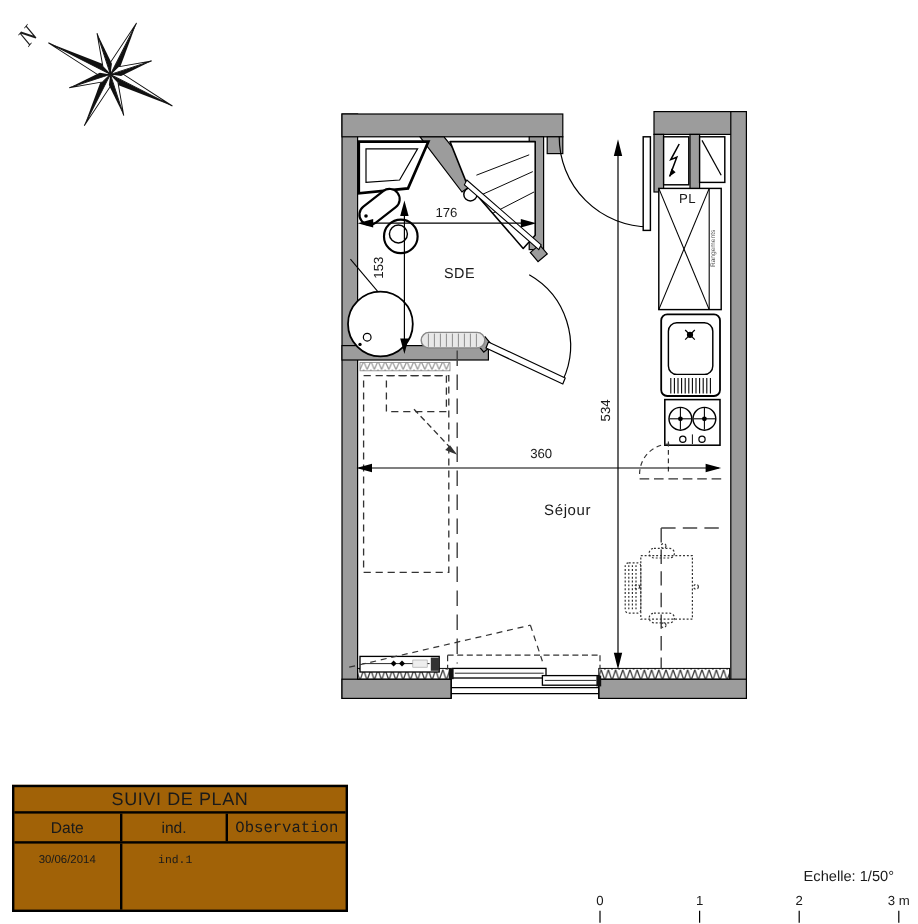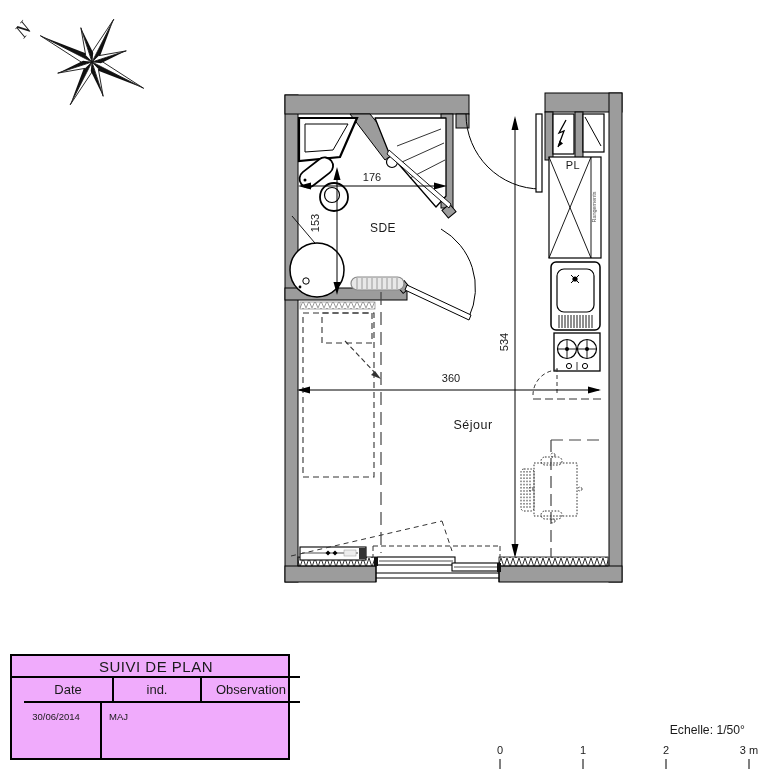--- a/index.html
+++ b/index.html
@@ -5,29 +5,29 @@
   html,body{margin:0;padding:0;background:#fff;}
   #canvas{position:relative;width:765px;height:770px;background:#fff;overflow:hidden;
           font-family:"Liberation Sans",sans-serif;color:#1a1a1a;}
   svg{position:absolute;left:0;top:0;}
   svg text{font-family:"Liberation Sans",sans-serif;fill:#1a1a1a;}
   .dimtxt{font-size:11px;}
   .roomtxt{font-size:12px;letter-spacing:.5px;}
 
   
   #titleblock{position:absolute;left:10px;top:654px;width:280px;height:106px;
-    border:2px solid #000;box-sizing:border-box;background:#f0abfc;
+    border:2px solid #000;box-sizing:border-box;background:#a16207;
     display:grid;grid-template-rows:22px 25px 1fr;}
   .tb-title{border-bottom:2px solid #000;display:flex;align-items:center;justify-content:center;
     font-size:15px;letter-spacing:.5px;}
   .tb-row{display:grid;grid-template-columns:90px 88px 98px;}
-  .tb-head{border-bottom:2px solid #000;margin-left:12px;}
+  .tb-head{border-bottom:2px solid #000;}
   .tb-cell{border-right:2px solid #000;display:flex;align-items:center;justify-content:center;
     font-size:13px;box-sizing:border-box;}
-  .tb-cell:last-child{border-right:none;}
+  .tb-cell:last-child{border-right:none;font-family:Liberation Mono, monospace;}
   .tb-data .tb-cell{align-items:flex-start;padding-top:8px;font-size:9.5px;text-align:right;}
   .tb-data .obs{justify-content:flex-start;padding-left:7px;}
 
   
   #scalebar{position:absolute;left:490px;top:721px;width:275px;height:74px;}
   #scalebar svg{position:static;}
 </style>
 </head>
 <body>
 
@@ -294,21 +294,21 @@
 
 <div id="titleblock">
   <div class="tb-title">SUIVI DE PLAN</div>
   <div class="tb-row tb-head">
     <div class="tb-cell">Date</div>
     <div class="tb-cell">ind.</div>
     <div class="tb-cell">Observation</div>
   </div>
   <div class="tb-row tb-data">
     <div class="tb-cell">30/06/2014</div>
-    <div class="tb-cell obs">MAJ</div>
+    <div class="tb-cell">ind.1</div>
   </div>
 </div>
 
 <div id="scalebar">
   <svg width="275" height="74" viewBox="0 0 275 74">
     <text x="255" y="13" text-anchor="end" style="font-size:12.2px;">Echelle: 1/50°</text>
     <g style="font-size:11px;">
       <text x="10" y="33" text-anchor="middle">0</text>
       <text x="93" y="33" text-anchor="middle">1</text>
       <text x="176" y="33" text-anchor="middle">2</text>

